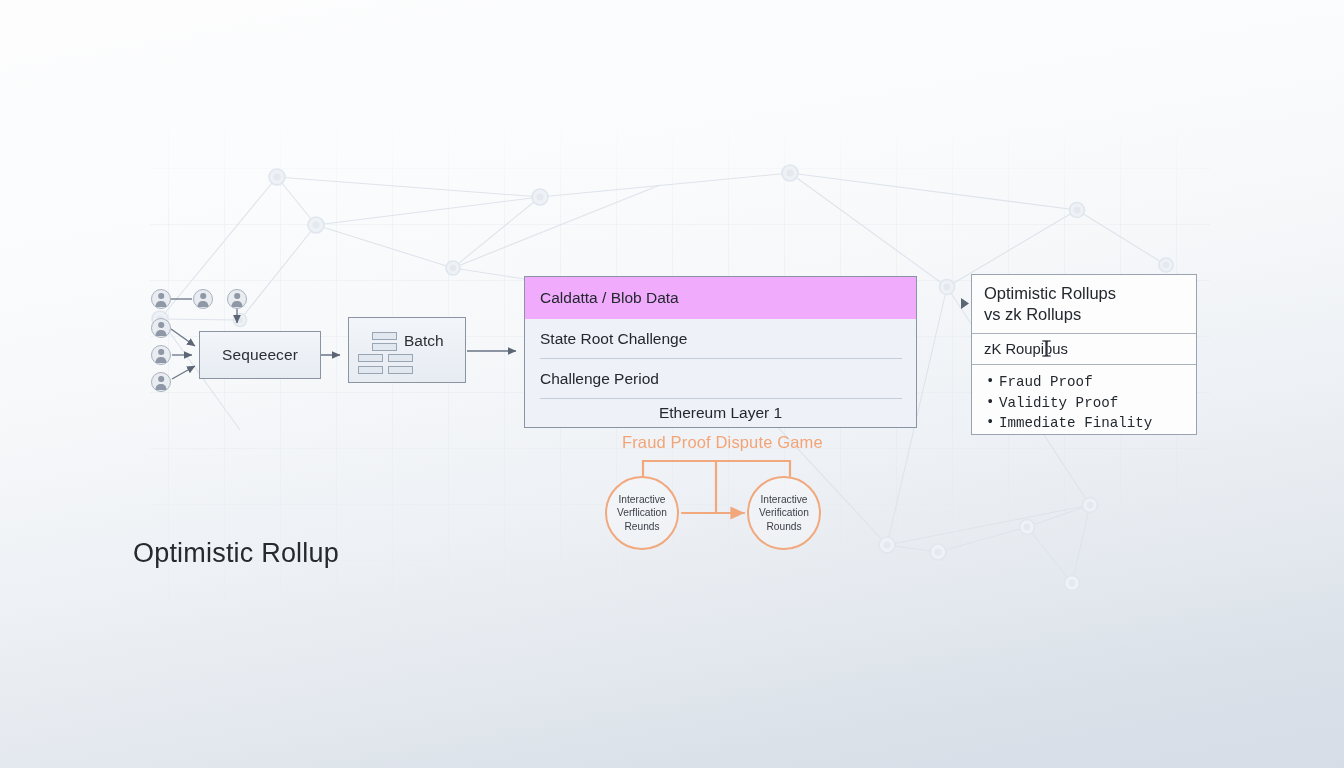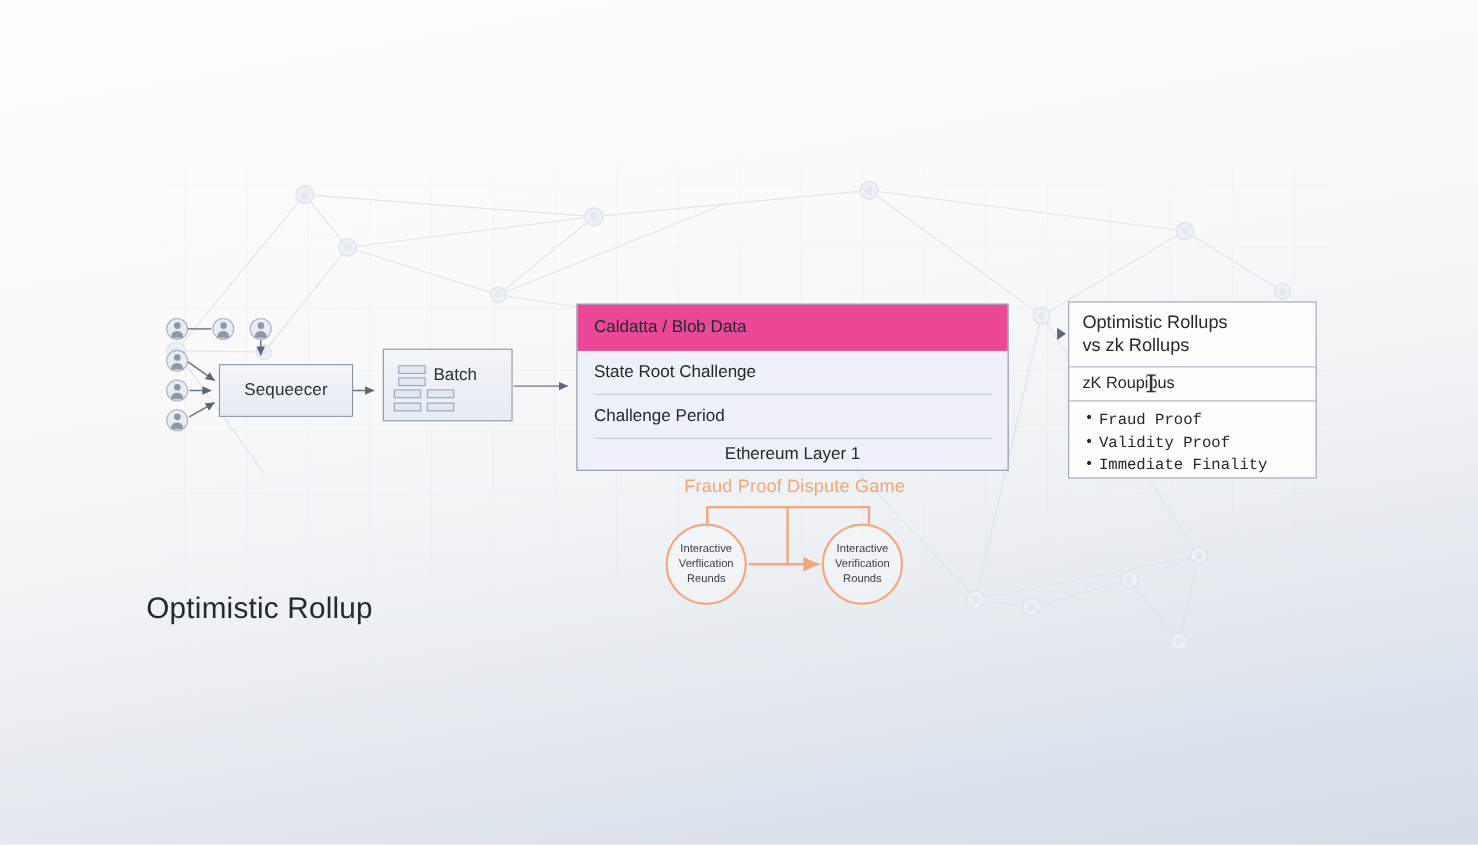--- a/index.html
+++ b/index.html
@@ -69,21 +69,21 @@
     justify-content: center;
   }
   #sequencer-label {
     font-size: 15.5px;
     color: #2a2f36;
     letter-spacing: .1px;
   }
   #batch-box {
     left: 348px; top: 317px;
     width: 118px; height: 66px;
-    padding-left: 13px;
+    padding-left: 23px;
   }
   #batch-icon {
     width: 25px;
     display: flex; flex-direction: column; gap: 3px;
     margin-right: 7px;
     margin-top: -18px;
   }
   .batch-bar {
     width: 25px; height: 8px;
     background: #e2e8f0;
@@ -111,21 +111,21 @@
   #l1-panel {
     position: absolute;
     left: 524px; top: 276px;
     width: 393px; height: 152px;
     border: 1.4px solid #8a94a3;
     background: #eef1f7;
     display: flex; flex-direction: column;
   }
   #l1-header {
     height: 42px;
-    background: #ec4899;
+    background: #f0abfc;
     display: flex; align-items: center;
     padding-left: 15px;
     font-size: 15.5px;
     color: #23282f;
     flex: 0 0 auto;
   }
   .l1-row {
     position: relative;
     height: 40px;
     display: flex; align-items: center;

